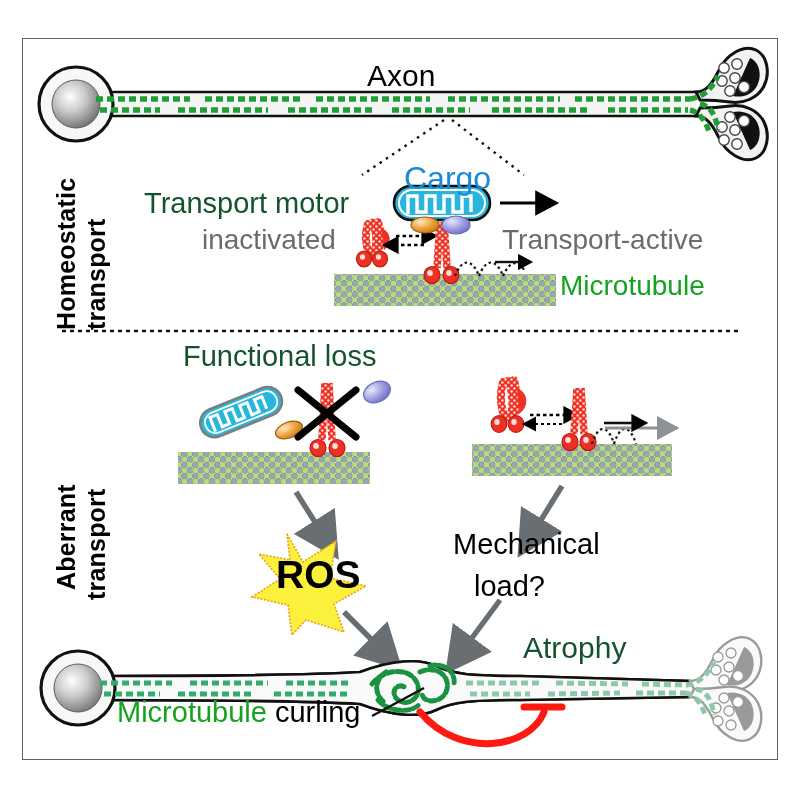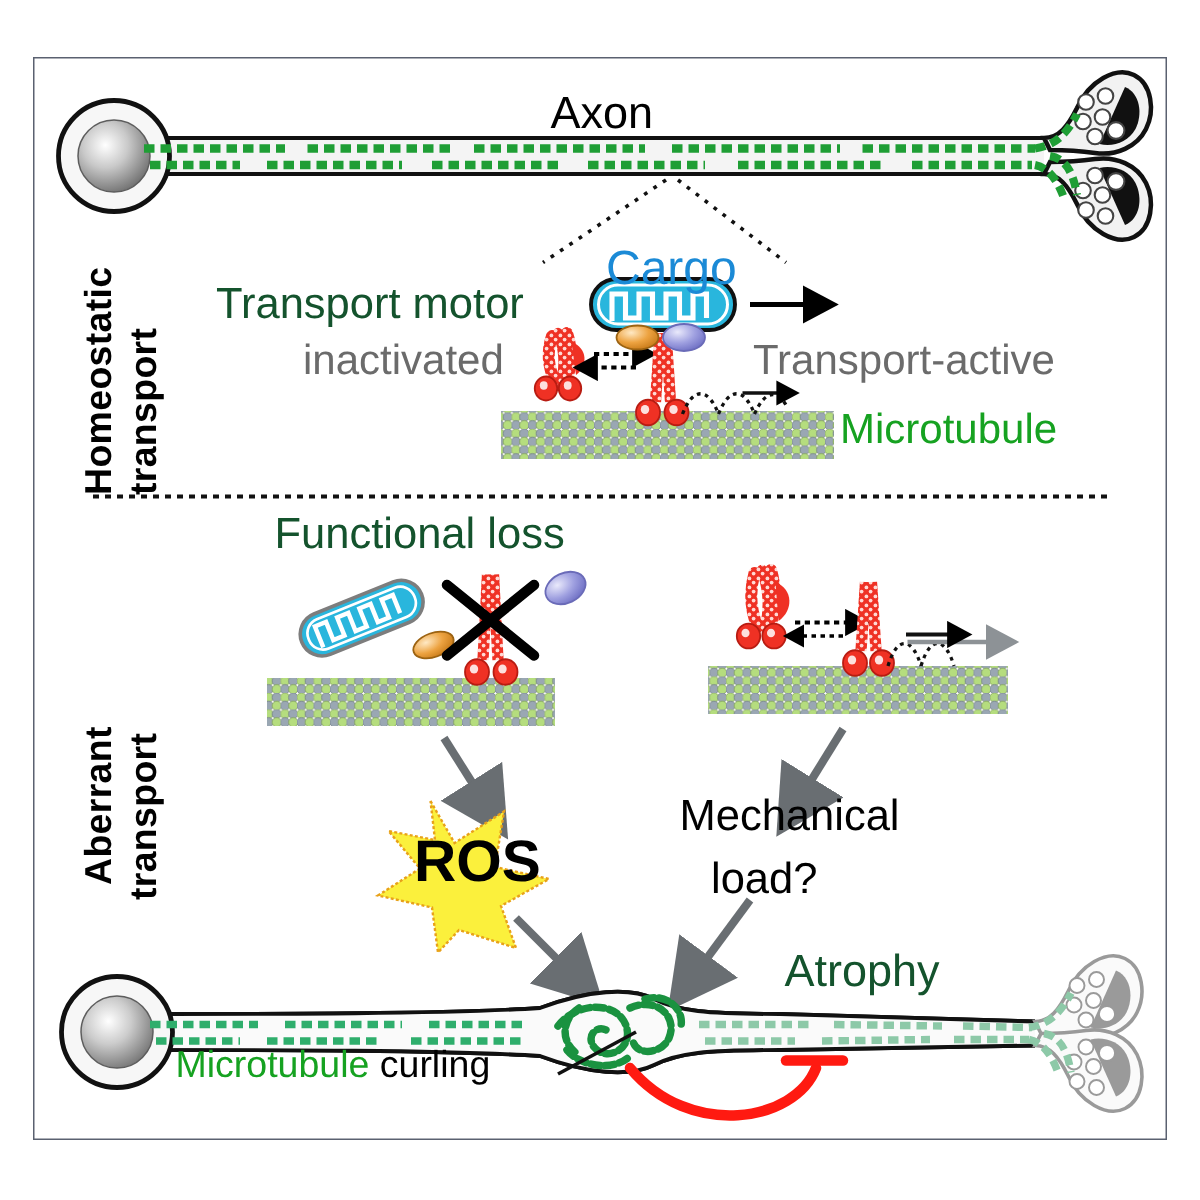--- a/index.html
+++ b/index.html
@@ -347,17 +347,17 @@
   <div class="txt red" style="left:183px;top:342px;font-size:29px;">Functional loss</div>
 
 
   <div class="txt black" style="left:276px;top:555px;font-size:39px;font-weight:700;">ROS</div>
 
   <div class="txt black" style="left:453px;top:530px;font-size:29px;">Mechanical</div>
   <div class="txt black" style="left:474px;top:572px;font-size:29px;">load?</div>
 
   <div class="txt red" style="left:523px;top:633px;font-size:30px;">Atrophy</div>
 
-  <div class="txt" style="left:117px;top:698px;font-size:25px;">
+  <div class="txt" style="left:117px;top:698px;font-size:29px;">
     <span style="color:#16a221">Microtubule</span>
     <span style="color:#000">curling</span>
   </div>
 </div>
 
 </body></html>

